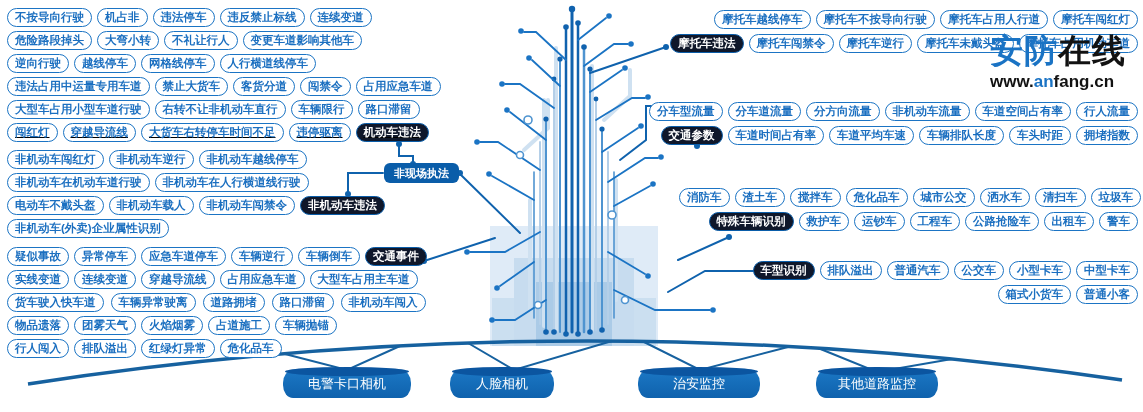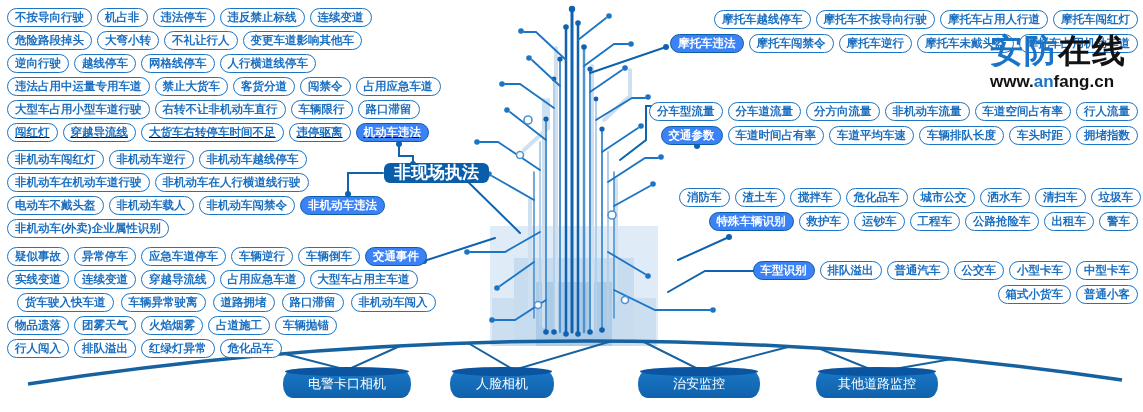--- a/index.html
+++ b/index.html
@@ -2,23 +2,23 @@
 <html><head>
 <meta charset="utf-8">
 <style>
   html,body{margin:0;padding:0;background:#fff;}
   .stage{position:relative;width:1143px;height:412px;background:#fff;overflow:hidden;
          font-family:"Liberation Sans",sans-serif;}
   svg.art{position:absolute;left:0;top:0;z-index:1;}
   .row{position:absolute;display:flex;gap:5px;z-index:3;white-space:nowrap;}
   .pill{display:inline-block;border:1.5px solid #1b74c4;border-radius:11px;background:#fff;
         color:#1b6fc0;font-size:11.5px;font-weight:700;line-height:15px;padding:1px 7px;}
-  .pill.solid{background:#3b82f6;border-color:#0a5da9;color:#fff;}
+  .pill.solid{background:#0f172a;border-color:#0a5da9;color:#fff;}
   .hub{position:absolute;left:384px;top:163px;z-index:3;background:#0a5da9;color:#fff;
-       font-size:17px;font-weight:700;line-height:16px;padding:2px 10px;border-radius:6px;}
+       font-size:11px;font-weight:700;line-height:16px;padding:2px 10px;border-radius:6px;}
   .cylinder{position:absolute;top:370px;height:28px;background:linear-gradient(#1b77c4,#0f62ad);
             border-radius:10px/13px;z-index:3;}
   .cylinder::before{content:"";position:absolute;left:2px;right:2px;top:-3px;height:9px;
             border-radius:50%;background:#0b55a0;}
   .cylinder .cyl-label{position:relative;display:block;text-align:center;color:#fff;
             font-size:13px;font-weight:400;line-height:28px;z-index:1;}
   .watermark{position:absolute;left:990px;top:34px;z-index:5;line-height:1;}
   .wm-big{font-size:33px;font-weight:700;letter-spacing:1px;
           font-family:"Liberation Sans",sans-serif;}
   .wm-blue{color:#1a73c4;}
@@ -251,21 +251,21 @@
       <span class="pill">车辆倒车</span>
       <span class="pill solid">交通事件</span>
     </div>
     <div class="row" style="top: 270px; left: 7px;">
       <span class="pill">实线变道</span>
       <span class="pill">连续变道</span>
       <span class="pill">穿越导流线</span>
       <span class="pill">占用应急车道</span>
       <span class="pill">大型车占用主车道</span>
     </div>
-    <div class="row" style="top: 293px; left: 17px; gap: 7px;">
+    <div class="row" style="top: 293px; left: 7px; gap: 7px;">
       <span class="pill">货车驶入快车道</span>
       <span class="pill">车辆异常驶离</span>
       <span class="pill">道路拥堵</span>
       <span class="pill">路口滞留</span>
       <span class="pill">非机动车闯入</span>
     </div>
     <div class="row" style="top: 316px; left: 7px;">
       <span class="pill">物品遗落</span>
       <span class="pill">团雾天气</span>
       <span class="pill">火焰烟雾</span>

